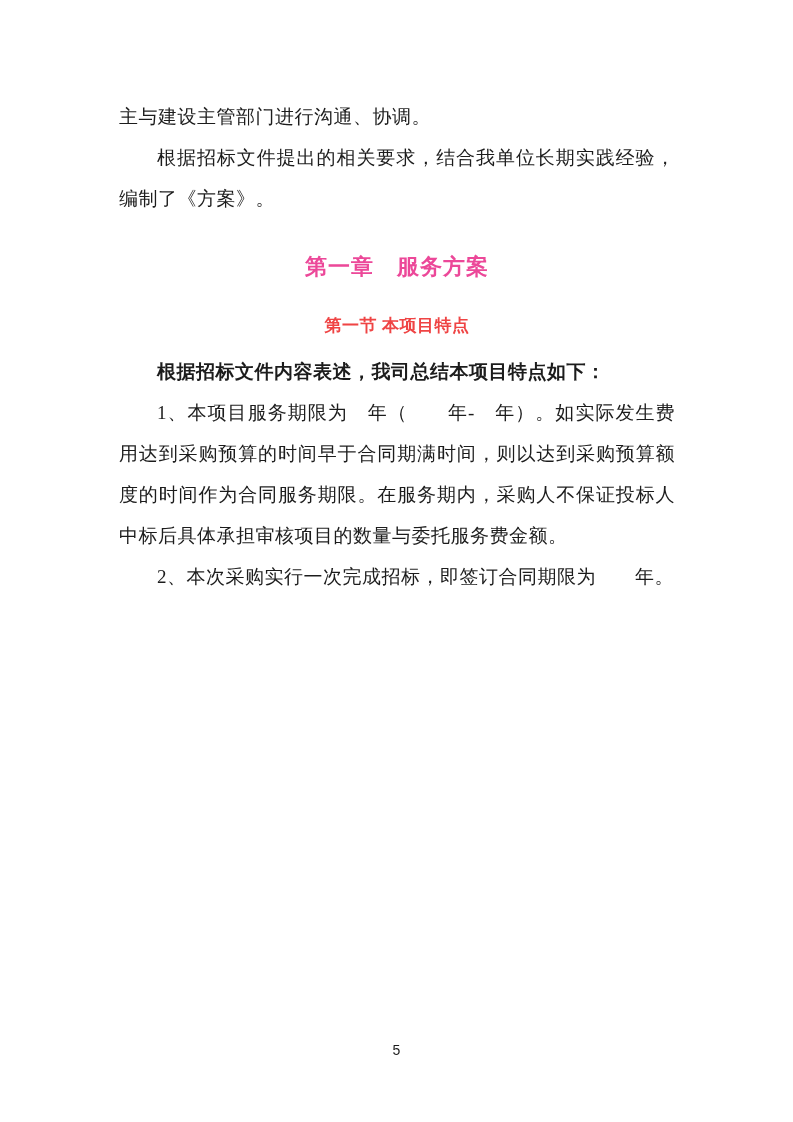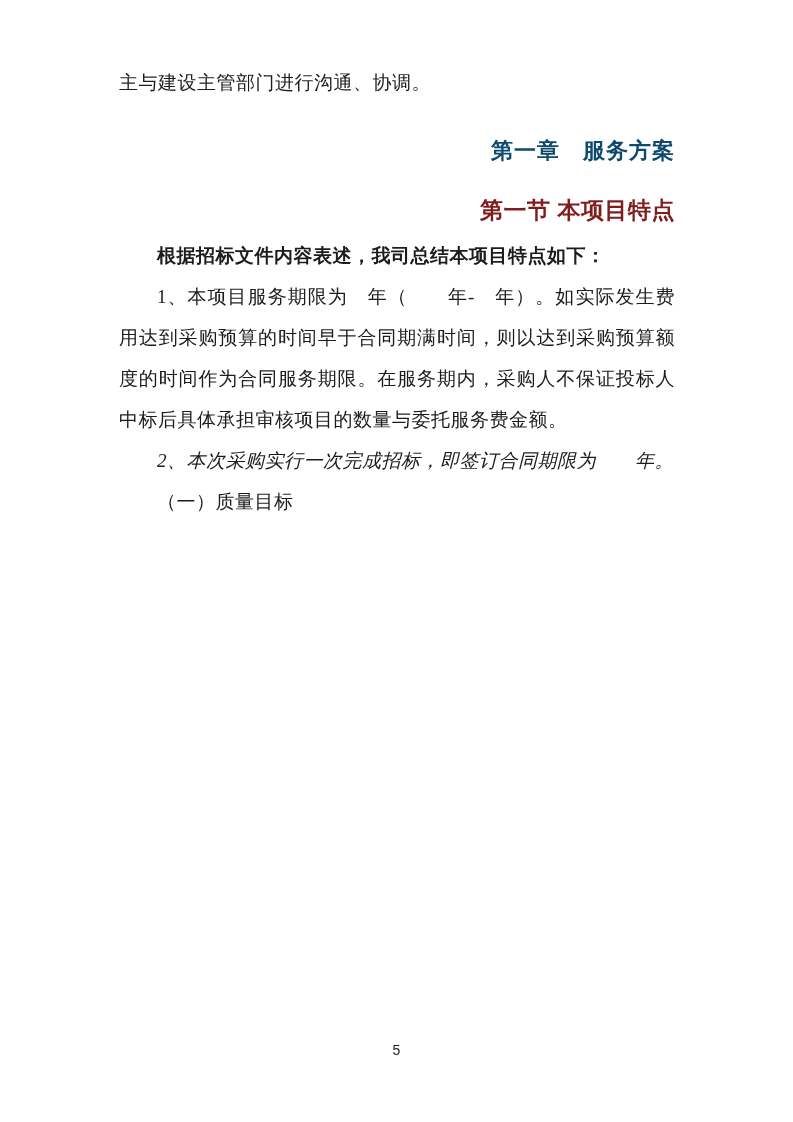--- a/index.html
+++ b/index.html
@@ -6,56 +6,56 @@
     margin: 0;
     padding: 0;
     background: #ffffff;
   }
   .page {
     position: relative;
     width: 793px;
     height: 1122px;
     background: #ffffff;
     box-sizing: border-box;
-    padding: 62px 118px 0 119px;
+    padding: 96px 118px 0 119px;
     overflow: hidden;
     color: #1c1c1c;
     font-family: "Liberation Serif", "DejaVu Serif", serif;
   }
   p.body {
     margin: 0;
     font-size: 19px;
     line-height: 41px;
     text-align: justify;
     letter-spacing: 0.5px;
     color: #1c1c1c;
   }
   p.indent { text-indent: 2em; }
   p.fill { text-align-last: justify; }
   h1.chapter {
     margin: 22px 0 8px 0;
     font-size: 22px;
     line-height: 52px;
-    text-align: right;
+    text-align: center;
     font-weight: bold;
     letter-spacing: 1px;
-    color: #0c4a6e;
+    color: #ec4899;
     font-family: "Liberation Sans", "DejaVu Sans", sans-serif;
   }
   h2.section {
     margin: 0;
-    font-size: 23px;
+    font-size: 17px;
     line-height: 50px;
-    text-align: right;
+    text-align: center;
     font-weight: bold;
     letter-spacing: 0.5px;
-    color: #7f1d1d;
+    color: #ef4444;
     font-family: "Liberation Sans", "DejaVu Sans", sans-serif;
   }
-  .mt10 { margin-top: 10px; font-style: italic; }
+  .mt10 { margin-top: 10px; }
   .mt12 { margin-top: 12px; font-weight: bold; }
   .mt17 { margin-top: 17px; }
   .footer {
     position: absolute;
     left: 0;
     right: 0;
     bottom: 64px;
     text-align: center;
     font-size: 14px;
     color: #1c1c1c;
@@ -63,32 +63,32 @@
   }
 </style>
 </head>
 <body>
 
 <div class="page">
 
   <p class="body">主与建设主管部门进行沟通、协调。</p>
 
 
+  <p class="body indent">根据招标文件提出的相关要求，结合我单位长期实践经验，编制了《方案》。</p>
 
 
   <h1 class="chapter">第一章　服务方案</h1>
 
   <h2 class="section">第一节 本项目特点</h2>
 
   <p class="body indent mt12">根据招标文件内容表述，我司总结本项目特点如下：</p>
 
   <p class="body indent">1、本项目服务期限为　年（　　年-　年）。如实际发生费用达到采购预算的时间早于合同期满时间，则以达到采购预算额度的时间作为合同服务期限。在服务期内，采购人不保证投标人中标后具体承担审核项目的数量与委托服务费金额。</p>
 
   <p class="body indent mt10">2、本次采购实行一次完成招标，即签订合同期限为　　年。</p>
 
 
 
-  <p class="body indent">（一）质量目标</p>
 
 
   <div class="footer">5</div>
 
 </div>
 
 </body></html>

